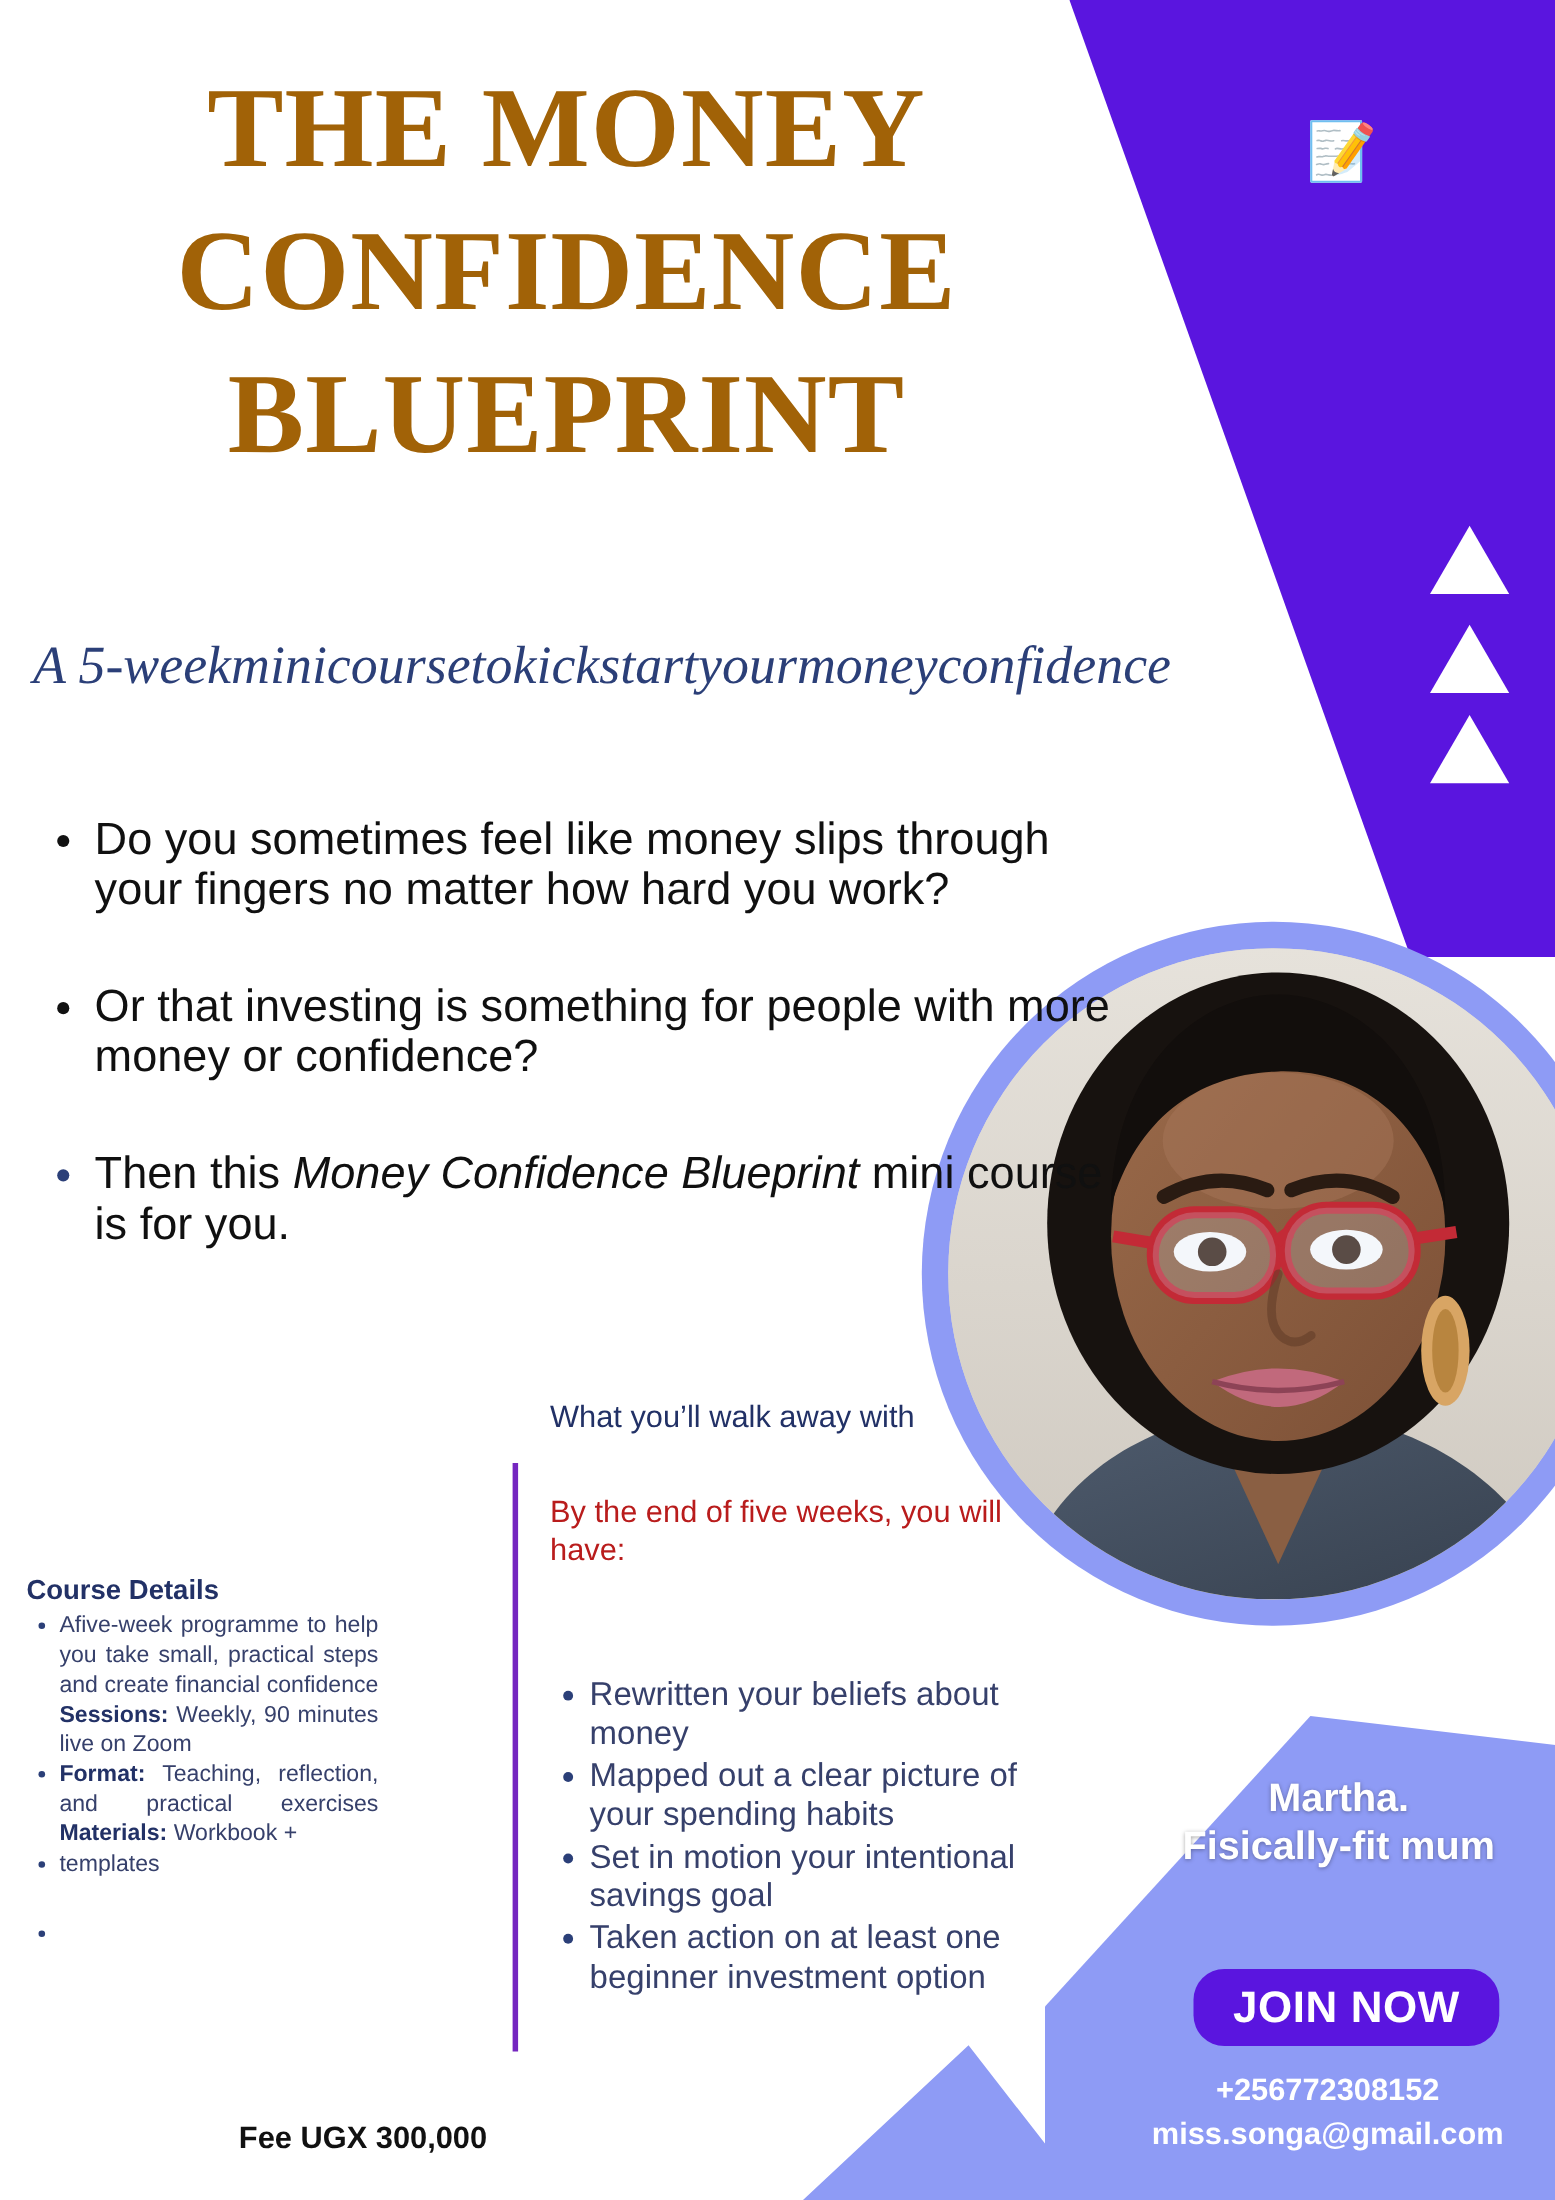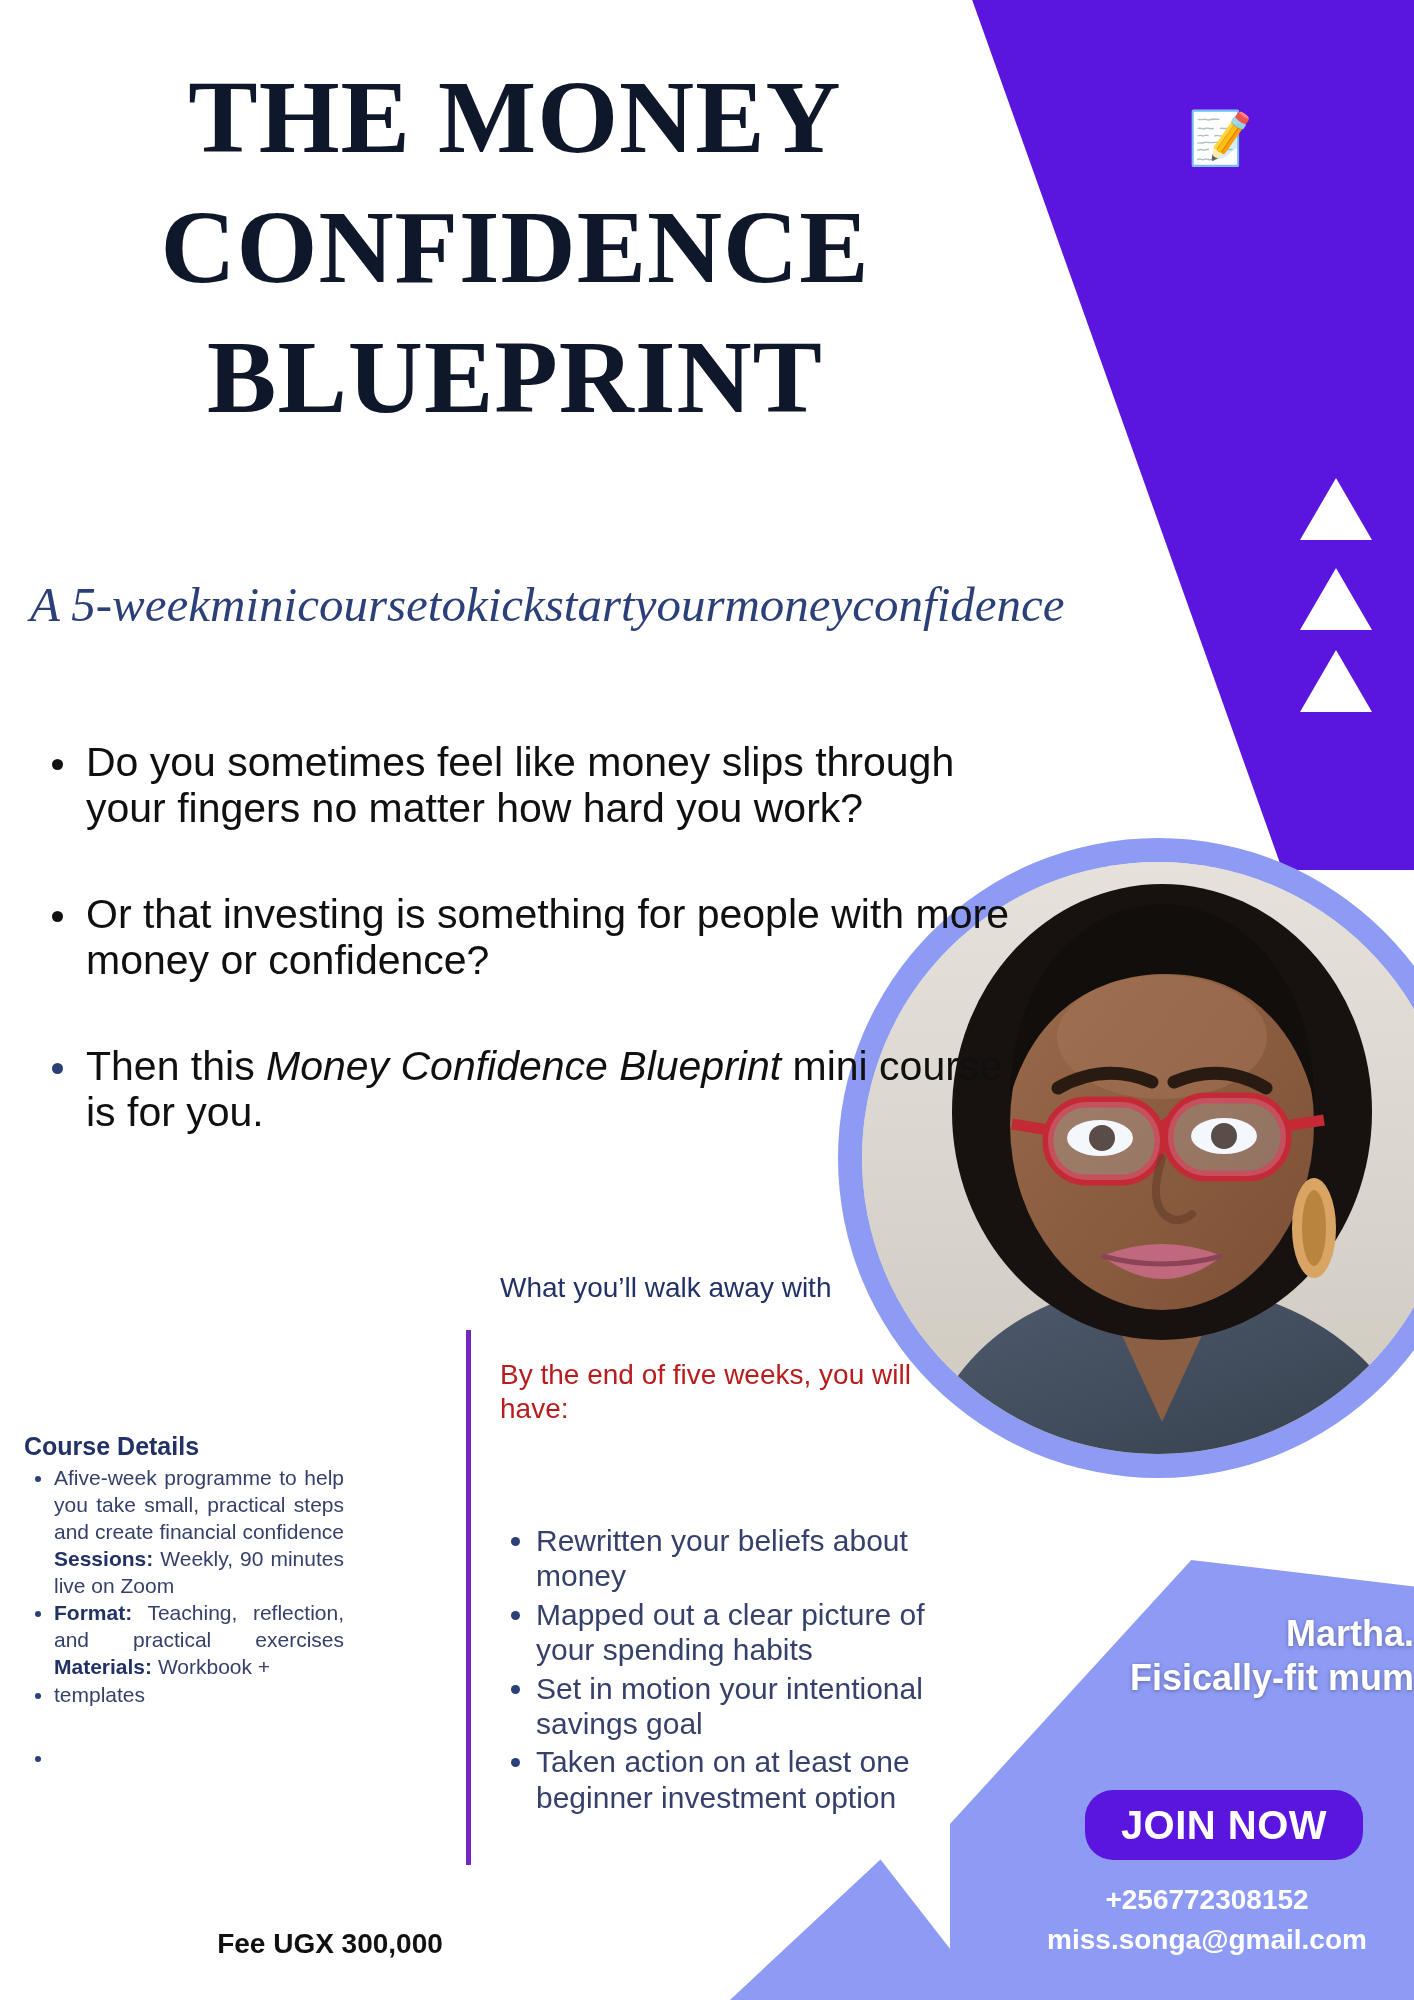--- a/index.html
+++ b/index.html
@@ -32,21 +32,21 @@
   .tri.t3{left:1300px;top:650px;}
 
   
   .title{
     position:absolute;left:120px;top:52px;width:790px;
     text-align:center;
     font-family:"Liberation Serif", serif;
     font-weight:700;
     font-size:104px;line-height:1.25;
     letter-spacing:1px;
-    color:#0f172a;
+    color:#a16207;
     z-index:5;
   }
   .subtitle{
     position:absolute;left:30px;top:578px;width:1180px;
     font-family:"Liberation Serif", serif;
     font-style:italic;font-weight:400;
     font-size:49px;line-height:1.1;
     color:#2b3f78;
     white-space:nowrap;
     z-index:5;
@@ -78,21 +78,21 @@
   .photo{
     position:absolute;left:862px;top:862px;width:592px;height:592px;
     border-radius:50%;
     overflow:hidden;
     z-index:4;
     background:#ded9d2;
   }
   .photo svg{display:block;width:100%;height:100%;}
   .photo-caption{
     position:absolute;left:1020px;top:1612px;width:394px;
-    z-index:9;text-align:right;color:#fff;font-weight:700;
+    z-index:9;text-align:center;color:#fff;font-weight:700;
     font-size:36px;line-height:1.22;
     text-shadow:0 1px 4px rgba(0,0,0,.35);
   }
 
   
   .swoosh{
     position:absolute;left:730px;top:1630px;width:684px;height:370px;
     background:#8e9bf5;
     clip-path:polygon(38% 100%, 100% 0, 100% 100%, 0 100%, 22% 62%);
     z-index:6;

